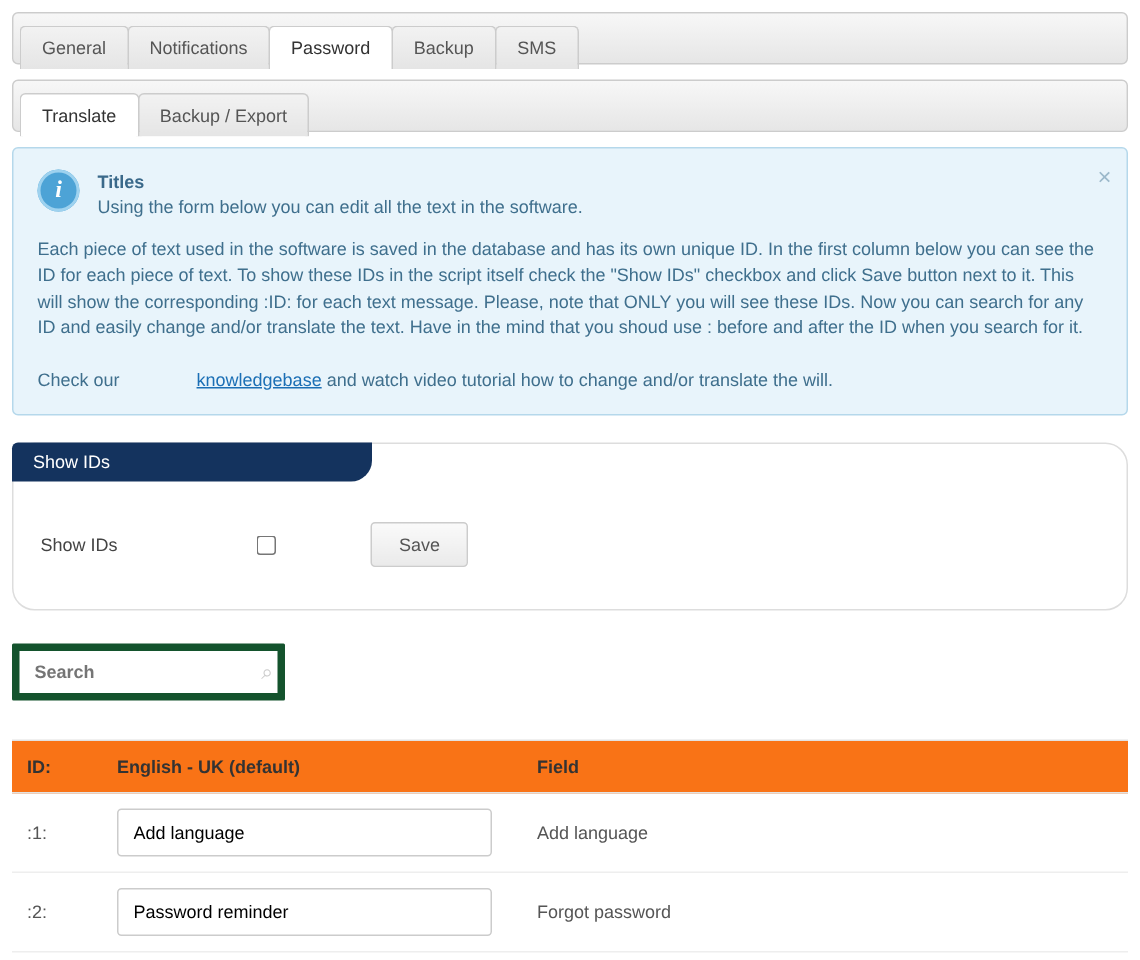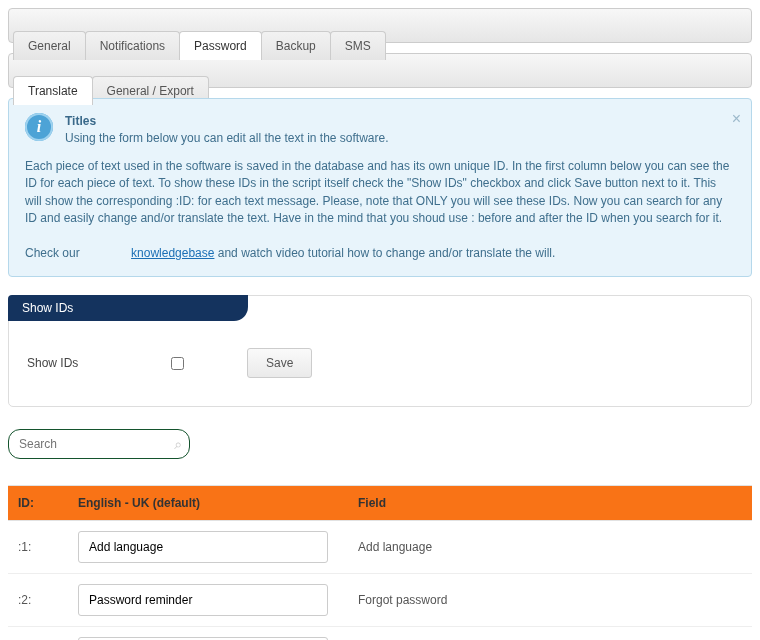--- a/index.html
+++ b/index.html
@@ -22,21 +22,21 @@
     margin-bottom: 10px;
   }
   .tab {
     padding: 7px 14px;
     border: 1px solid transparent;
     border-bottom: none;
     border-radius: 4px 4px 0 0;
     color: #555;
     cursor: pointer;
     position: relative;
-    top: 18px;
+    top: 4px;
     font-size: 12px;
   }
   .tab + .tab { margin-left: -1px; }
   .tab.active {
     background: #fff;
     border-color: #ccc;
     color: #333;
     z-index: 2;
   }
   .tab:not(.active){
@@ -79,21 +79,21 @@
     font-style: italic;
     font-family: Georgia, serif;
     font-weight: bold;
     font-size: 16px;
   }
   .infobox .title { font-weight: bold; color:#3a698a; }
   .infobox a { color: #1b6fb5; text-decoration: underline; padding-left: 48px; }
 
   .fieldset {
     border: 1px solid #ddd;
-    border-radius: 5px;
+    border-radius: 15px;
     position: relative;
     padding: 34px 18px 28px 18px;
     margin-bottom: 22px;
   }
   .fieldset .legend {
     position: absolute;
     top: -1px; left: -1px;
     background: #14335e;
     color: #fff;
     padding: 6px 18px 6px 14px;
@@ -123,24 +123,25 @@
   }
 
   .searchwrap {
     position: relative;
     width: 182px;
     margin-bottom: 26px;
   }
   .searchwrap input {
     width: 100%;
     padding: 7px 28px 7px 10px;
-    border: 1px solid #14532d;
-    border-radius: 12px;
+    border: 5px solid #14532d;
+    border-radius: 1px;
     font-size: 12px;
     color: #888;
+    font-weight: bold;
   }
   .searchwrap .sicon {
     position: absolute;
     right: 8px; top: 50%;
     transform: translateY(-50%);
     color: #ccc;
     font-size: 14px;
   }
 
   table.grid {
@@ -182,21 +183,21 @@
 <div class="tabbar" id="primary-tabbar">
     <div class="tab">General</div>
     <div class="tab">Notifications</div>
     <div class="tab active">Password</div>
     <div class="tab">Backup</div>
     <div class="tab">SMS</div>
   </div>
 
 <div class="tabbar" id="secondary-tabbar">
     <div class="tab active">Translate</div>
-    <div class="tab">General / Export</div>
+    <div class="tab">Backup / Export</div>
   </div>
 
 <div class="infobox">
   <span class="close">×</span>
   <div class="heading-row">
     <div class="info-icon">
         <span>i</span>
       </div>
     <div>
       <div class="title">Titles</div>

